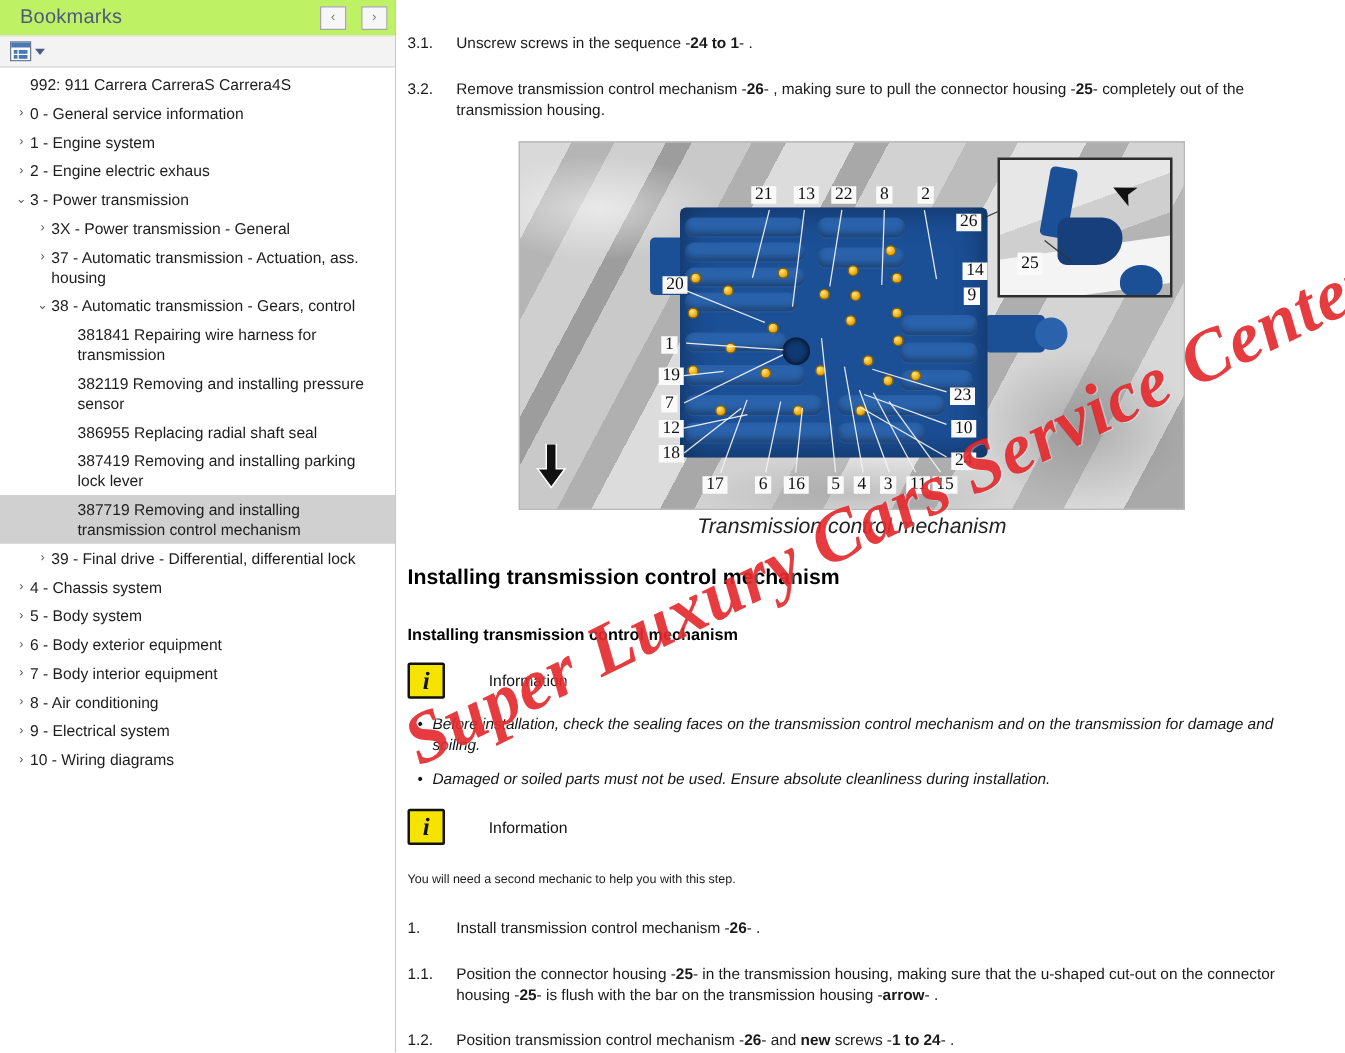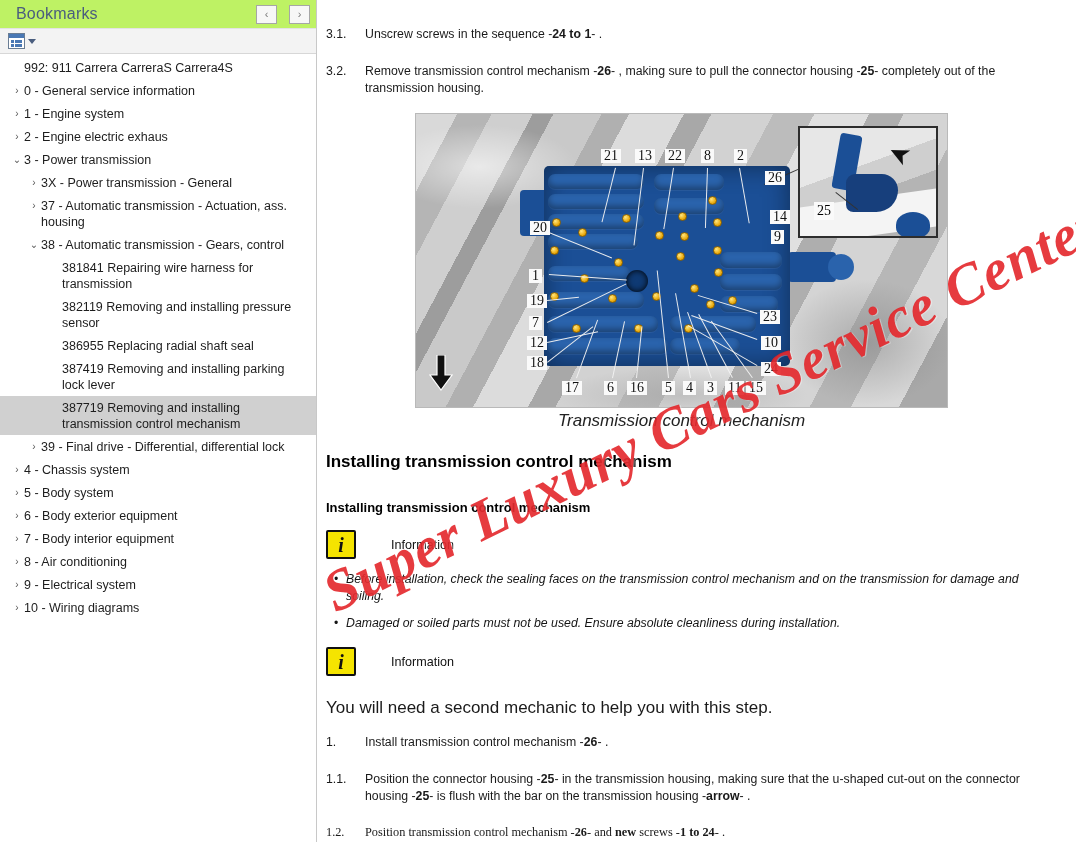--- a/index.html
+++ b/index.html
@@ -279,25 +279,25 @@
     color: #151515;
     line-height: 1.35;
   }
   .bullet .dot { flex: 0 0 20px; padding-left: 8px; font-style: normal; }
   .bullet .btxt { flex: 1; padding-right: 22px; }
   #b1 { top: 571px; width: 725px; }
   #b2 { top: 615px; width: 725px; }
 
   #para1 {
     position: absolute; left: 9px; top: 698px;
-    font-size: 17px; color: #1a1a1a;
+    font-size: 10px; color: #1a1a1a;
   }
   #s1  { position: absolute; left: 0; top: 734px; right: 0; }
   #s11 { position: absolute; left: 0; top: 771px; right: 0; }
-  #s12 { position: absolute; left: 0; top: 824px; right: 0; font-family: Liberation Serif, serif; }
+  #s12 { position: absolute; left: 0; top: 824px; right: 0; }
 
   
   #watermark {
     position: absolute;
     left: 10px; top: 262px;
     width: 720px; height: 360px;
     pointer-events: none;
     overflow: visible;
   }
   #watermark-text {

